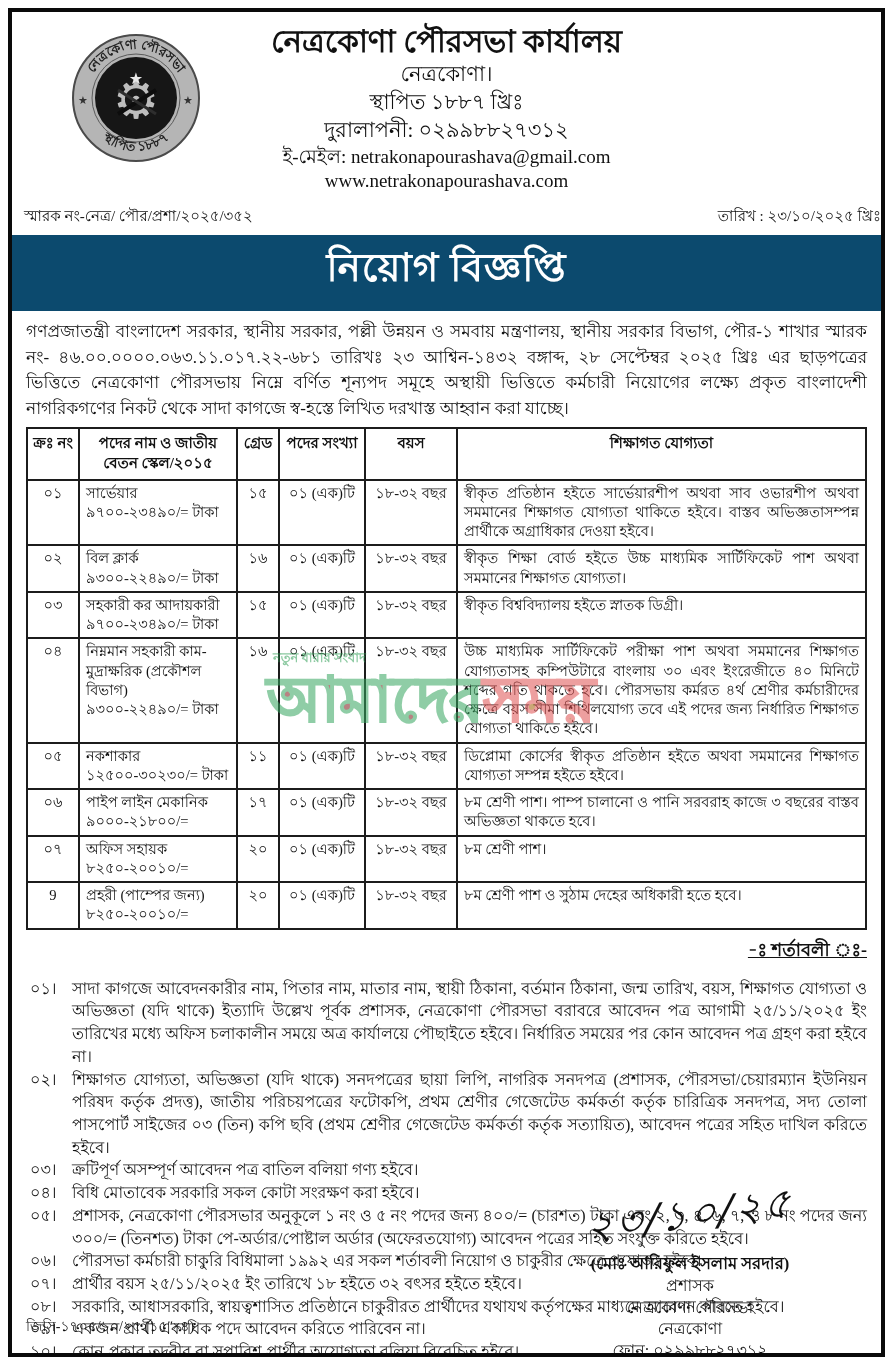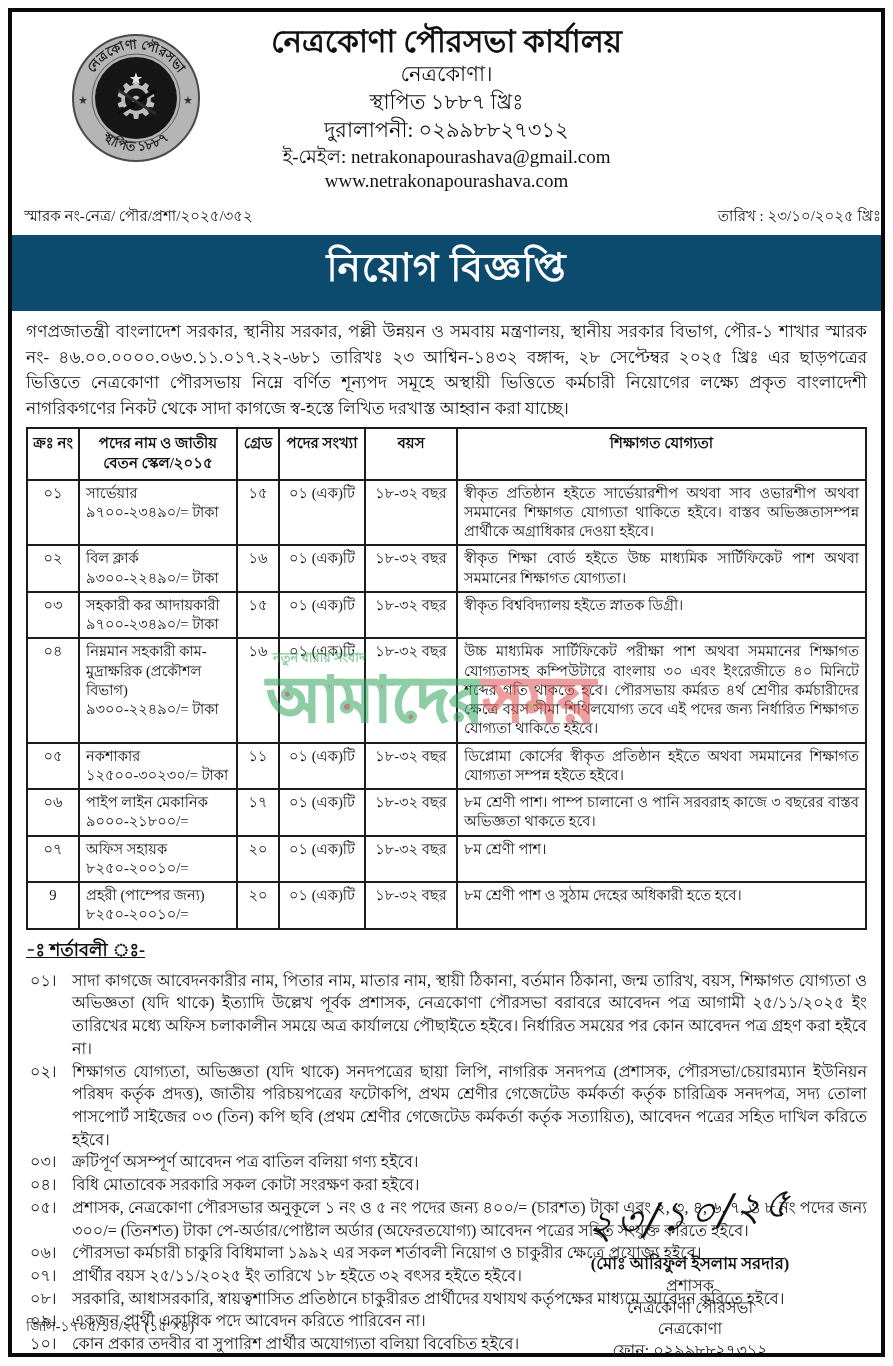--- a/index.html
+++ b/index.html
@@ -63,23 +63,23 @@
     padding: 3px 6px;
     vertical-align: top;
   }
   table.jobs th { font-weight: bold; text-align: center; font-size: 15px; padding: 5px 4px; }
   td.c { text-align: center; }
   td.qual { text-align: justify; }
   .pay { display: block; }
   
   .terms { padding: 6px 14px 0 14px; }
   .terms-heading {
-    text-align: left; font-weight: bold;
+    text-align: right; font-weight: bold;
     font-size: 18px; text-decoration: underline;
-    margin-bottom: 3px;
+    margin-bottom: 11px;
   }
   .term-item { display: flex; font-size: 16px; line-height: 1.42; }
   .term-no { flex: none; width: 46px; padding-left: 4px; }
   .term-text { flex: 1; text-align: justify; }
   
   .signature {
     position: absolute;
     right: 26px; top: 1175px;
     width: 330px;
     text-align: center;

